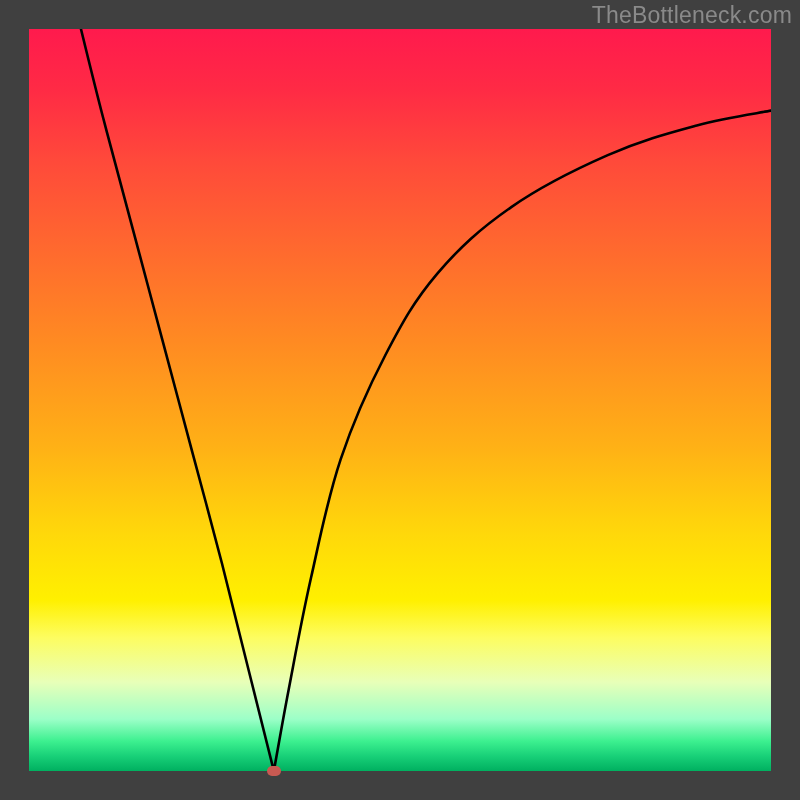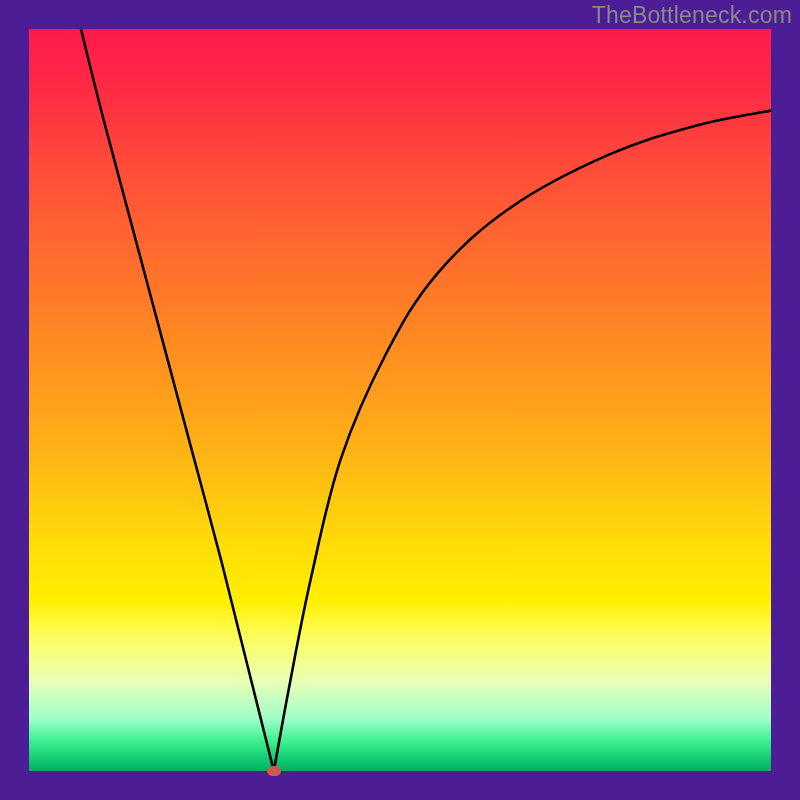--- a/index.html
+++ b/index.html
@@ -8,21 +8,21 @@
     width: 800px;
     height: 800px;
     background: #000;
     font-family: Arial, Helvetica, sans-serif;
     overflow: hidden;
   }
   .frame {
     position: relative;
     width: 800px;
     height: 800px;
-    background: #4c1d95;
+    background: #404040;
   }
   .plot {
     position: absolute;
     left: 29px;
     top: 29px;
     width: 742px;
     height: 742px;
     background: linear-gradient(to bottom,
       #ff1a4d 0%,
       #ff2a45 8%,

